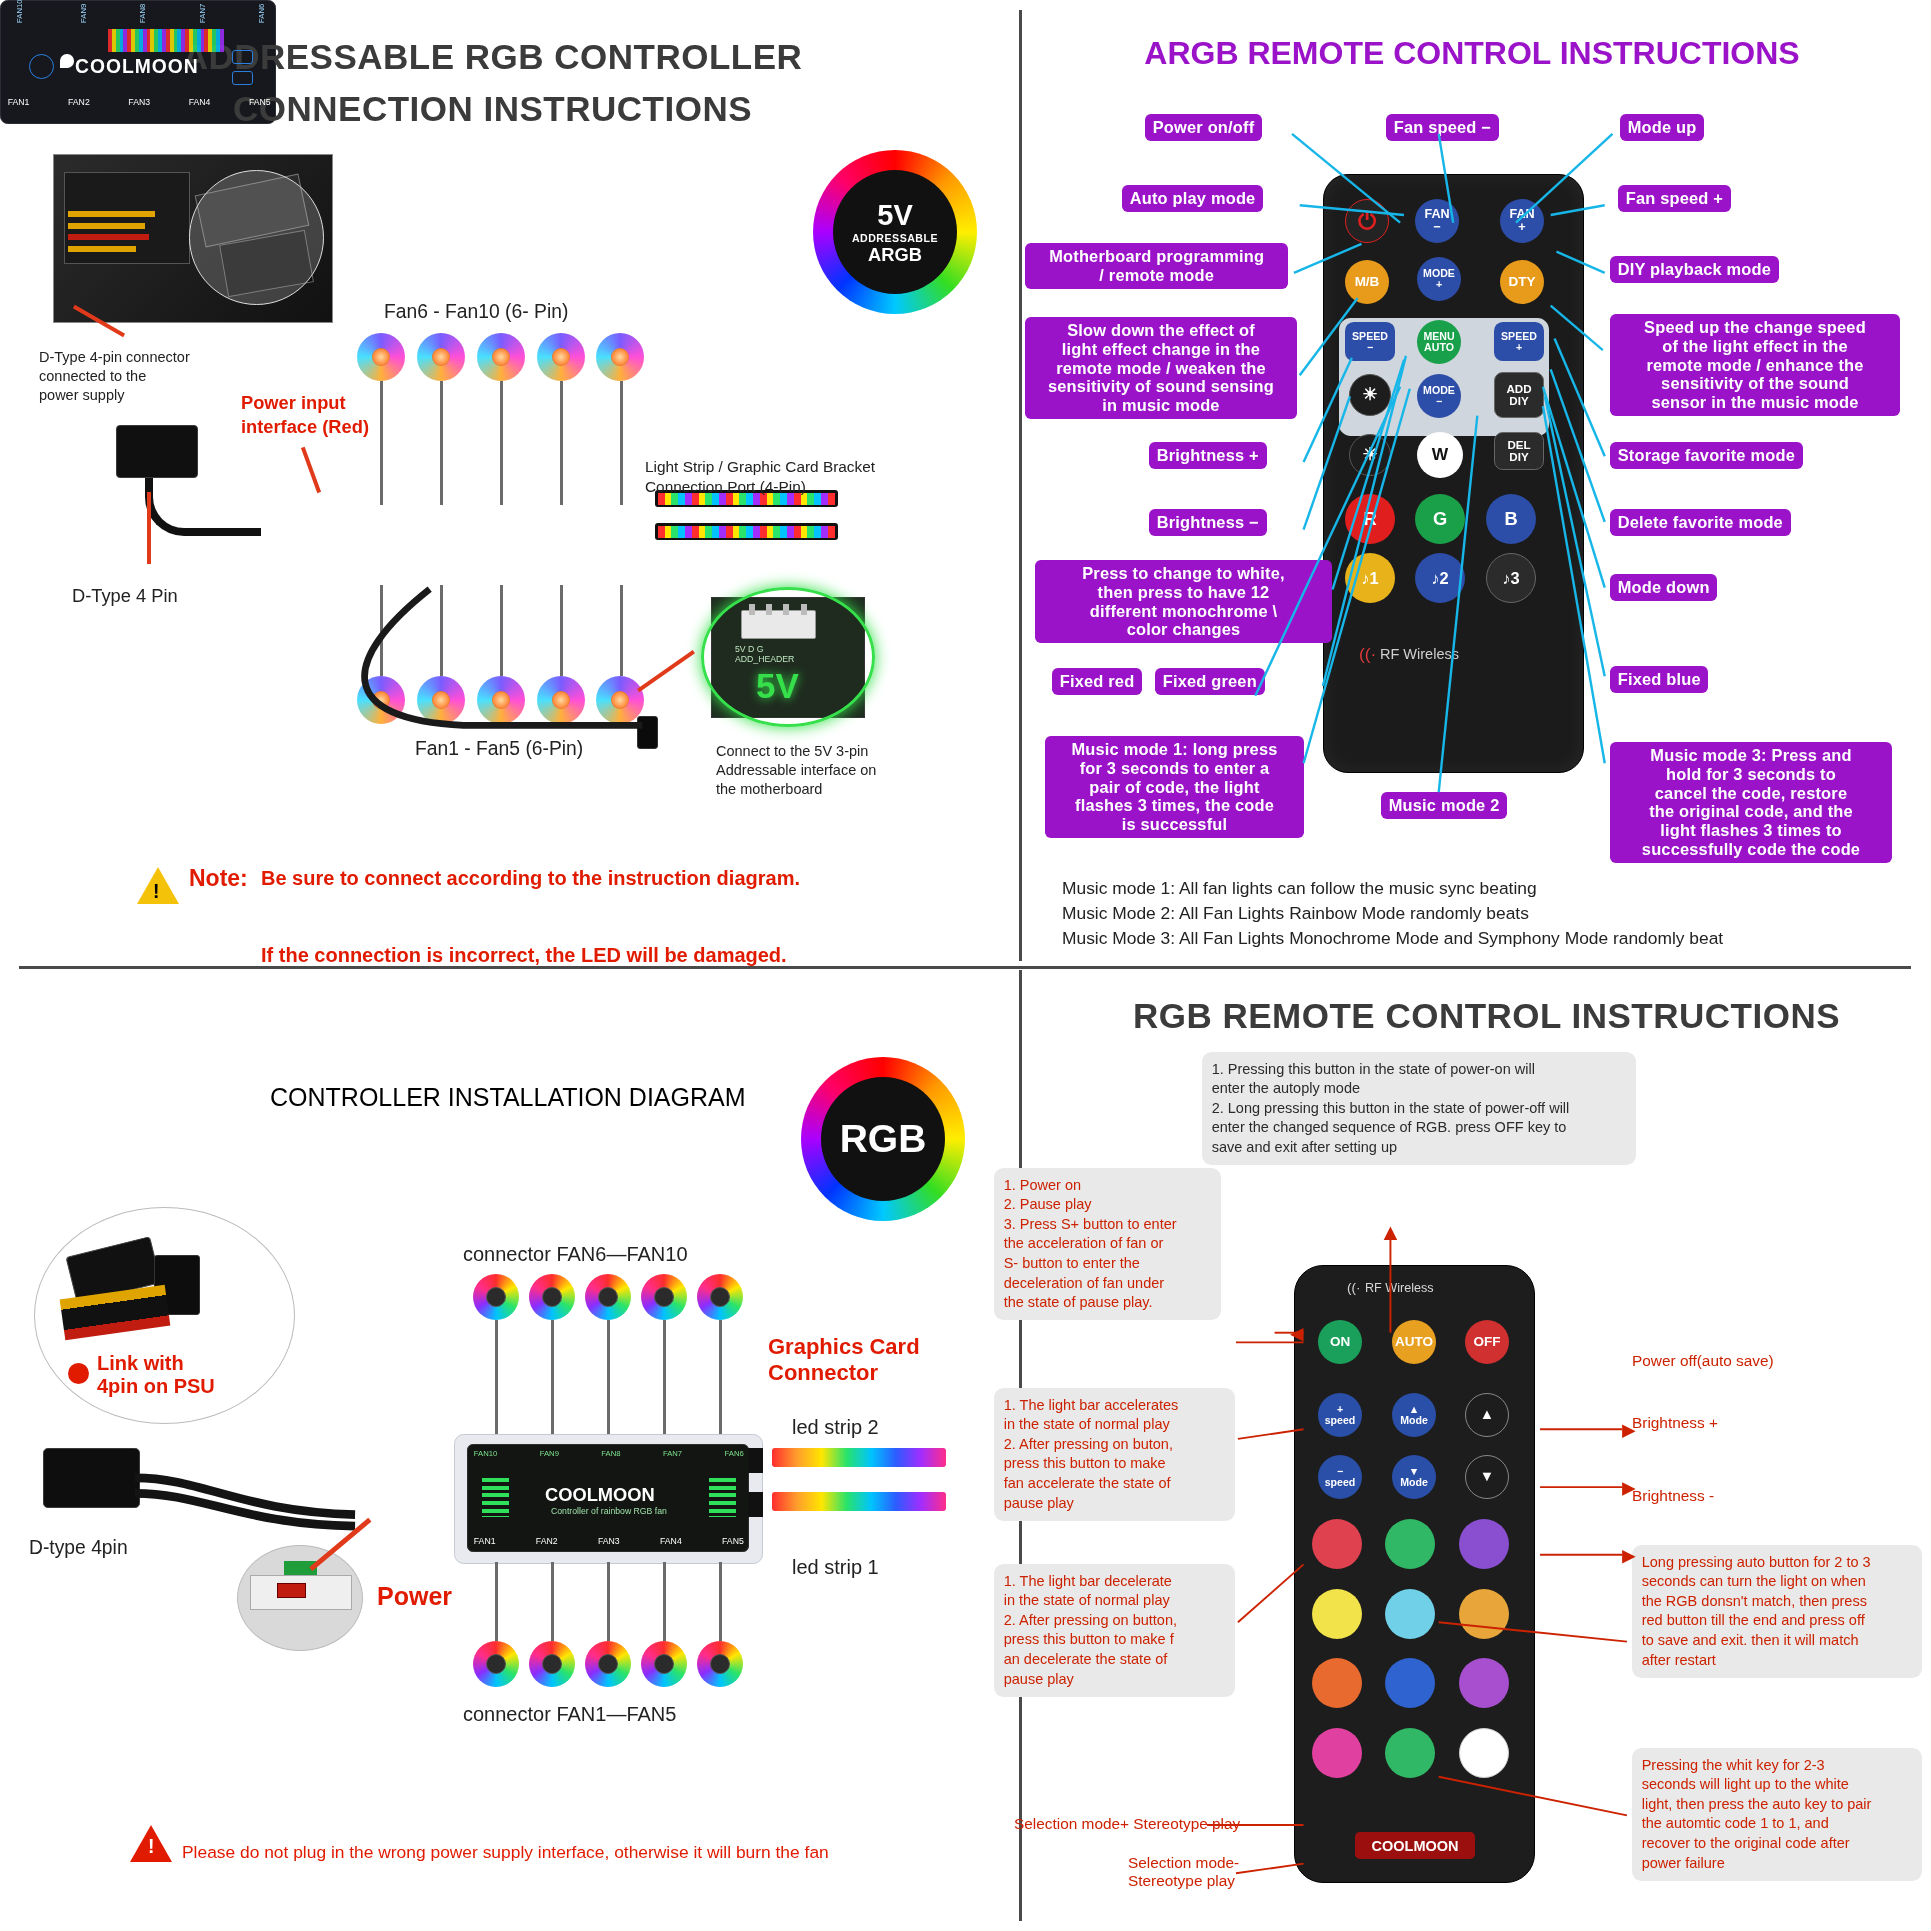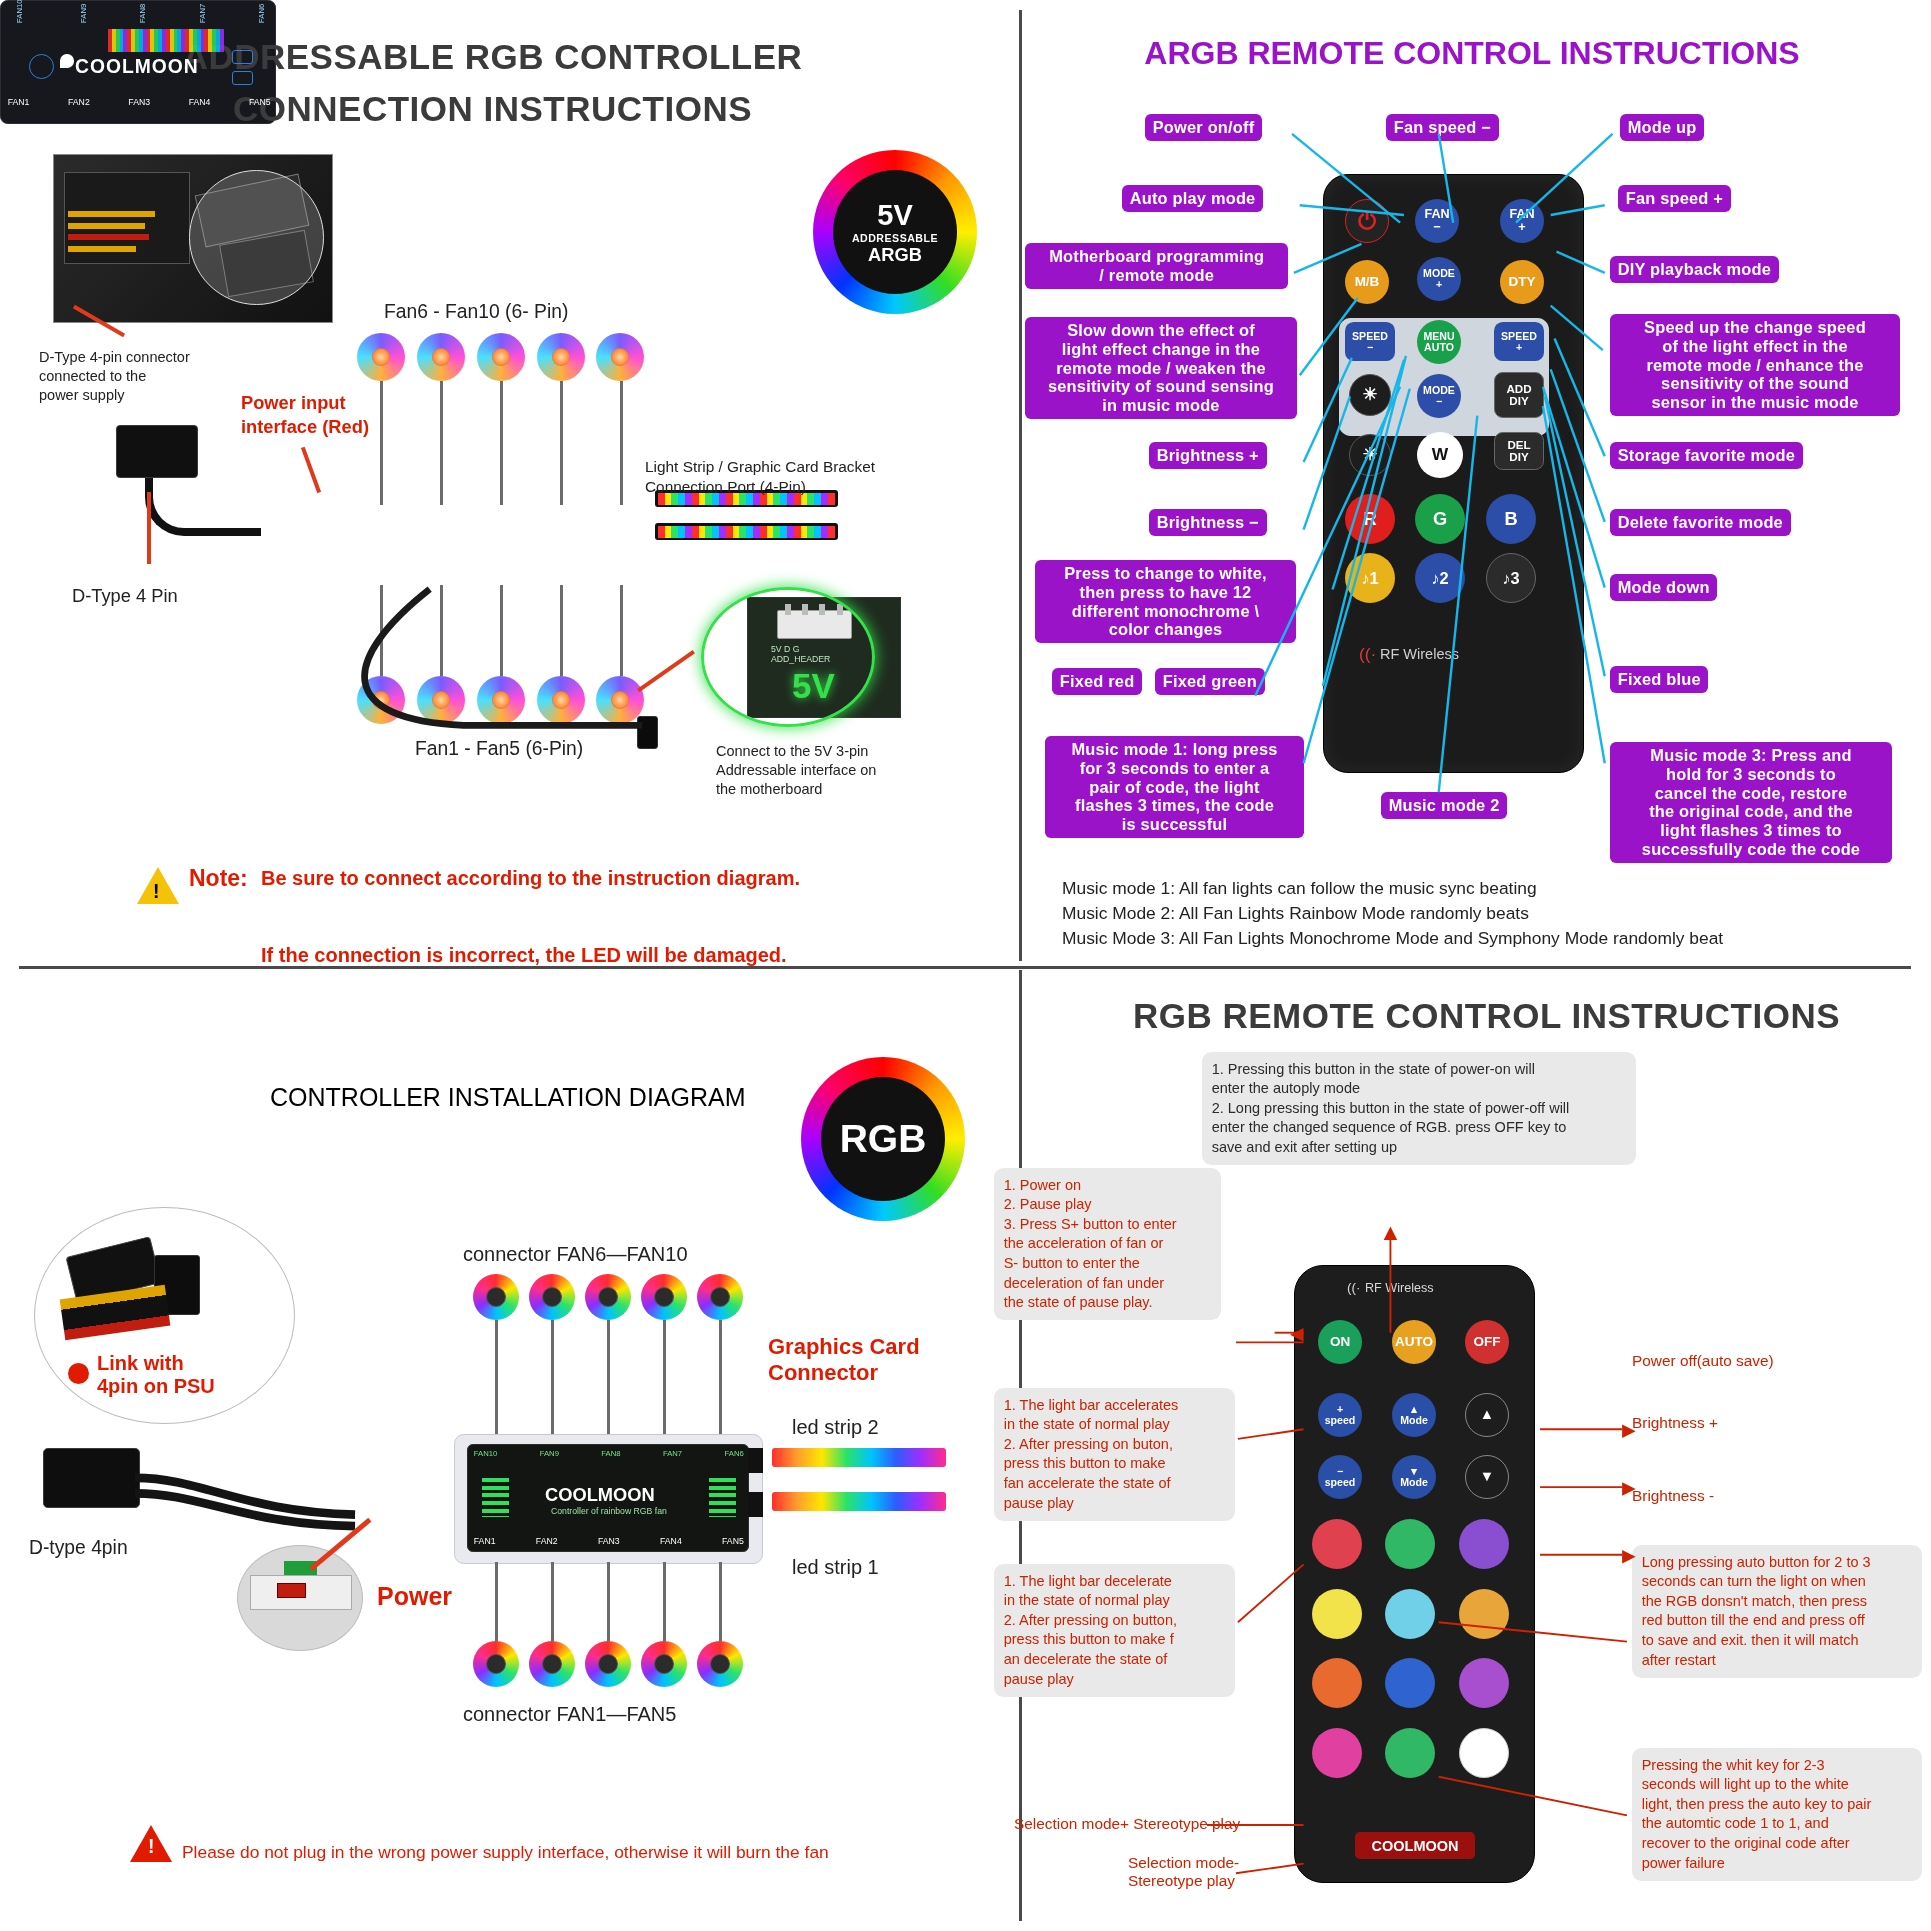--- a/index.html
+++ b/index.html
@@ -120,21 +120,21 @@
 
   .psu-photo {
     position:absolute; background:linear-gradient(135deg,#2b2b2b,#111);
     border:1.9px solid #888; overflow:hidden;
   }
   .psu-photo .blk { position:absolute; background:#000; }
   .psu-photo .ylw { position:absolute; background:#e0a400; }
   .psu-photo .red { position:absolute; background:#c01d10; }
   .psu-photo .circle { position:absolute; border:1.9px solid #ddd; border-radius:50%; background:rgba(200,200,200,.25); }
 
-  .mb-photo { position:absolute; background:#1f2b1f; border:1px solid #333; overflow:hidden;margin-left:36px; }
+  .mb-photo { position:absolute; background:#1f2b1f; border:1px solid #333; overflow:hidden; }
   .glowring { position:absolute; border-radius:50%; border:3.9px solid #35e04a; box-shadow:0 0 15.4px #35e04a; }
 
   .ledstrip {
     position:absolute; border-radius:2.9px;
     background:linear-gradient(90deg,#ff2d2d,#ff9d2d,#ffe600,#29e36a,#00c3ff,#2d5bff,#a22dff,#ff2d8a);
   }
   .ledstrip.dark { background:#101010; }
   .ledstrip .dots {
     position:absolute; inset:2.9px;
     background:repeating-linear-gradient(90deg, rgba(255,255,255,.0) 0 9.7px, rgba(255,255,255,.35) 9.7px 12.6px);
@@ -360,21 +360,21 @@
 <div class="cal purple" style="left:1122px; top:185px;">Auto play mode</div>
 <div class="cal purple" style="left:1025px; top:243px; width:263px; white-space:pre-line;padding-left:8px;">Motherboard programming
 / remote mode</div>
 <div class="cal purple" style="left:1025px; top:317px; width:272px; white-space:pre-line;">Slow down the effect of
 light effect change in the
 remote mode / weaken the
 sensitivity of sound sensing
 in music mode</div>
 <div class="cal purple" style="left:1149px; top:442px;">Brightness +</div>
 <div class="cal purple" style="left:1149px; top:509px;">Brightness −</div>
-<div class="cal purple" style="left:1035px; top:560px; width:261px; white-space:pre-line;">Press to change to white,
+<div class="cal purple" style="left:1035px; top:560px; width:297px; white-space:pre-line;">Press to change to white,
 then press to have 12
 different monochrome \
 color changes</div>
 <div class="cal purple" style="left:1052px; top:668px;">Fixed red</div>
 <div class="cal purple" style="left:1155px; top:668px;">Fixed green</div>
 <div class="cal purple" style="left:1045px; top:736px; width:259px; white-space:pre-line;">Music mode 1: long press
 for 3 seconds to enter a
 pair of code, the light
 flashes 3 times, the code
 is successful</div>

